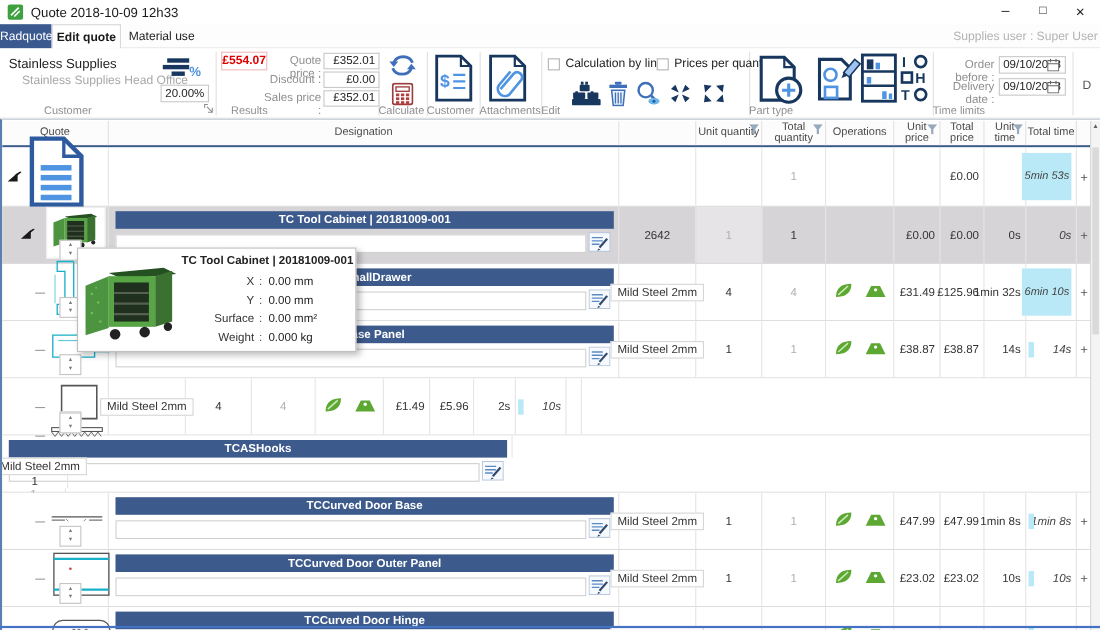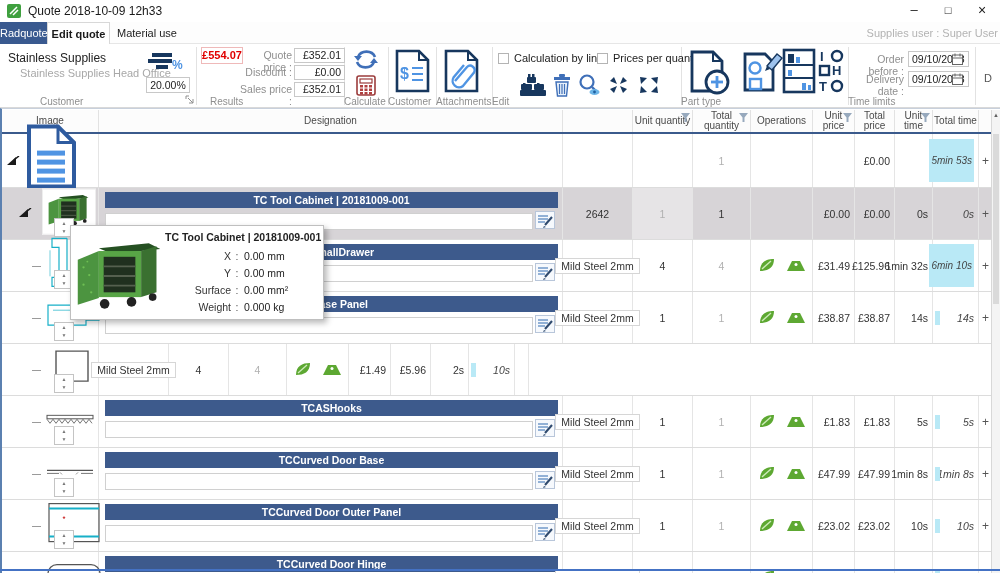--- a/index.html
+++ b/index.html
@@ -326,21 +326,21 @@
           <path d="M0.5 5 h10 M3 0.5 v3 M8 0.5 v3" stroke="#666" fill="none"></path>
         </svg>
     </div>
     <div class="glabel" style="left:848px;width:127px">Time limits</div>
 
     <div class="cutgrp">D</div>
   </div>
 
   <div class="grid">
     <div class="ghead">
-      <div class="hcell w0">Image</div>
+      <div class="hcell w0">Quote</div>
       <div class="hcell w1">Designation</div>
       <div class="hcell w2"></div>
       <div class="hcell w3">
           <span>Unit quantity</span>
           <span class="funnel"><svg width="9" height="9">
               <polygon points="0,0 9,0 5.5,4.5 5.5,9 3.5,9 3.5,4.5" fill="#97a9bd"></polygon>
             </svg></span>
         </div>
       <div class="hcell w4">
           <span>Total quantity</span>
@@ -634,21 +634,21 @@
           </div>
           <div class="cell w8">
             <span class="time">2s</span>
           </div>
           <div class="cell w9">
             <span class="tt-bar"></span>
             <span class="tt-it">10s</span>
           </div>
           <div class="cell w10"></div>
         </div>
-        <div class="trow" style="height: 52px;">
+        <div class="trow" style="height: 52px; flex-direction: column;">
           <div class="cell w0">
             <span class="tree-dash"></span>
             <span class="thumb hooks-strip"><svg width="48" height="12">
                 <rect x="1" y="1" width="46" height="3.5" fill="none" stroke="#555" stroke-width="1"></rect>
                 <path d="M1 5 l3 4 l3 -4 l3 4 l3 -4 l3 4 l3 -4 l3 4 l3 -4 l3 4 l3 -4 l3 4 l3 -4 l3 4 l3 -4 l3 4" fill="none" stroke="#666" stroke-width="0.9"></path>
               </svg></span>
             <span class="spinner">
               <span>▲</span>
               <span>▼</span>
             </span>

